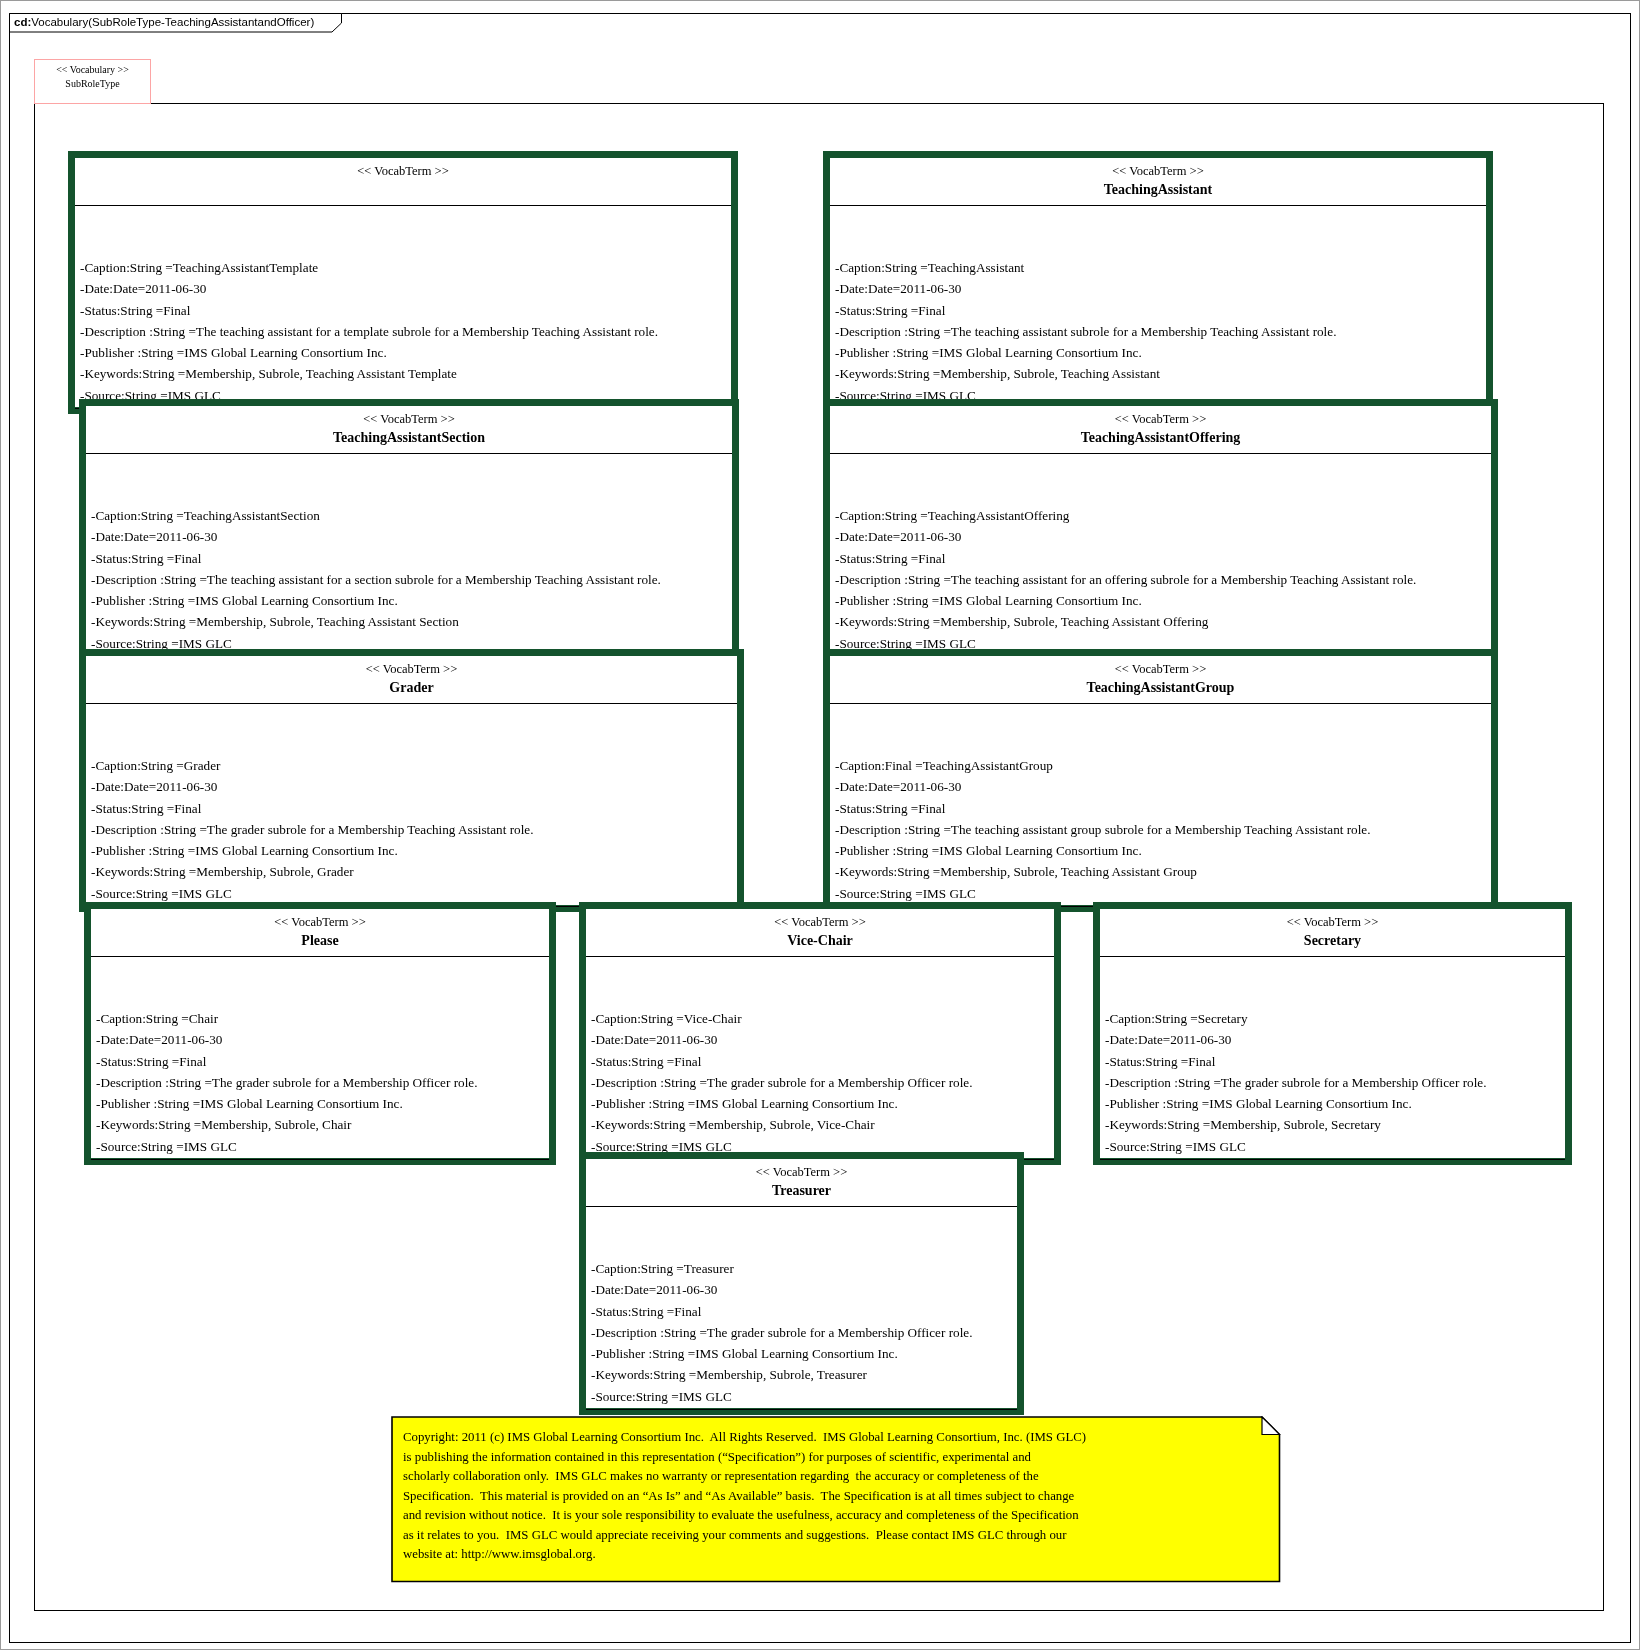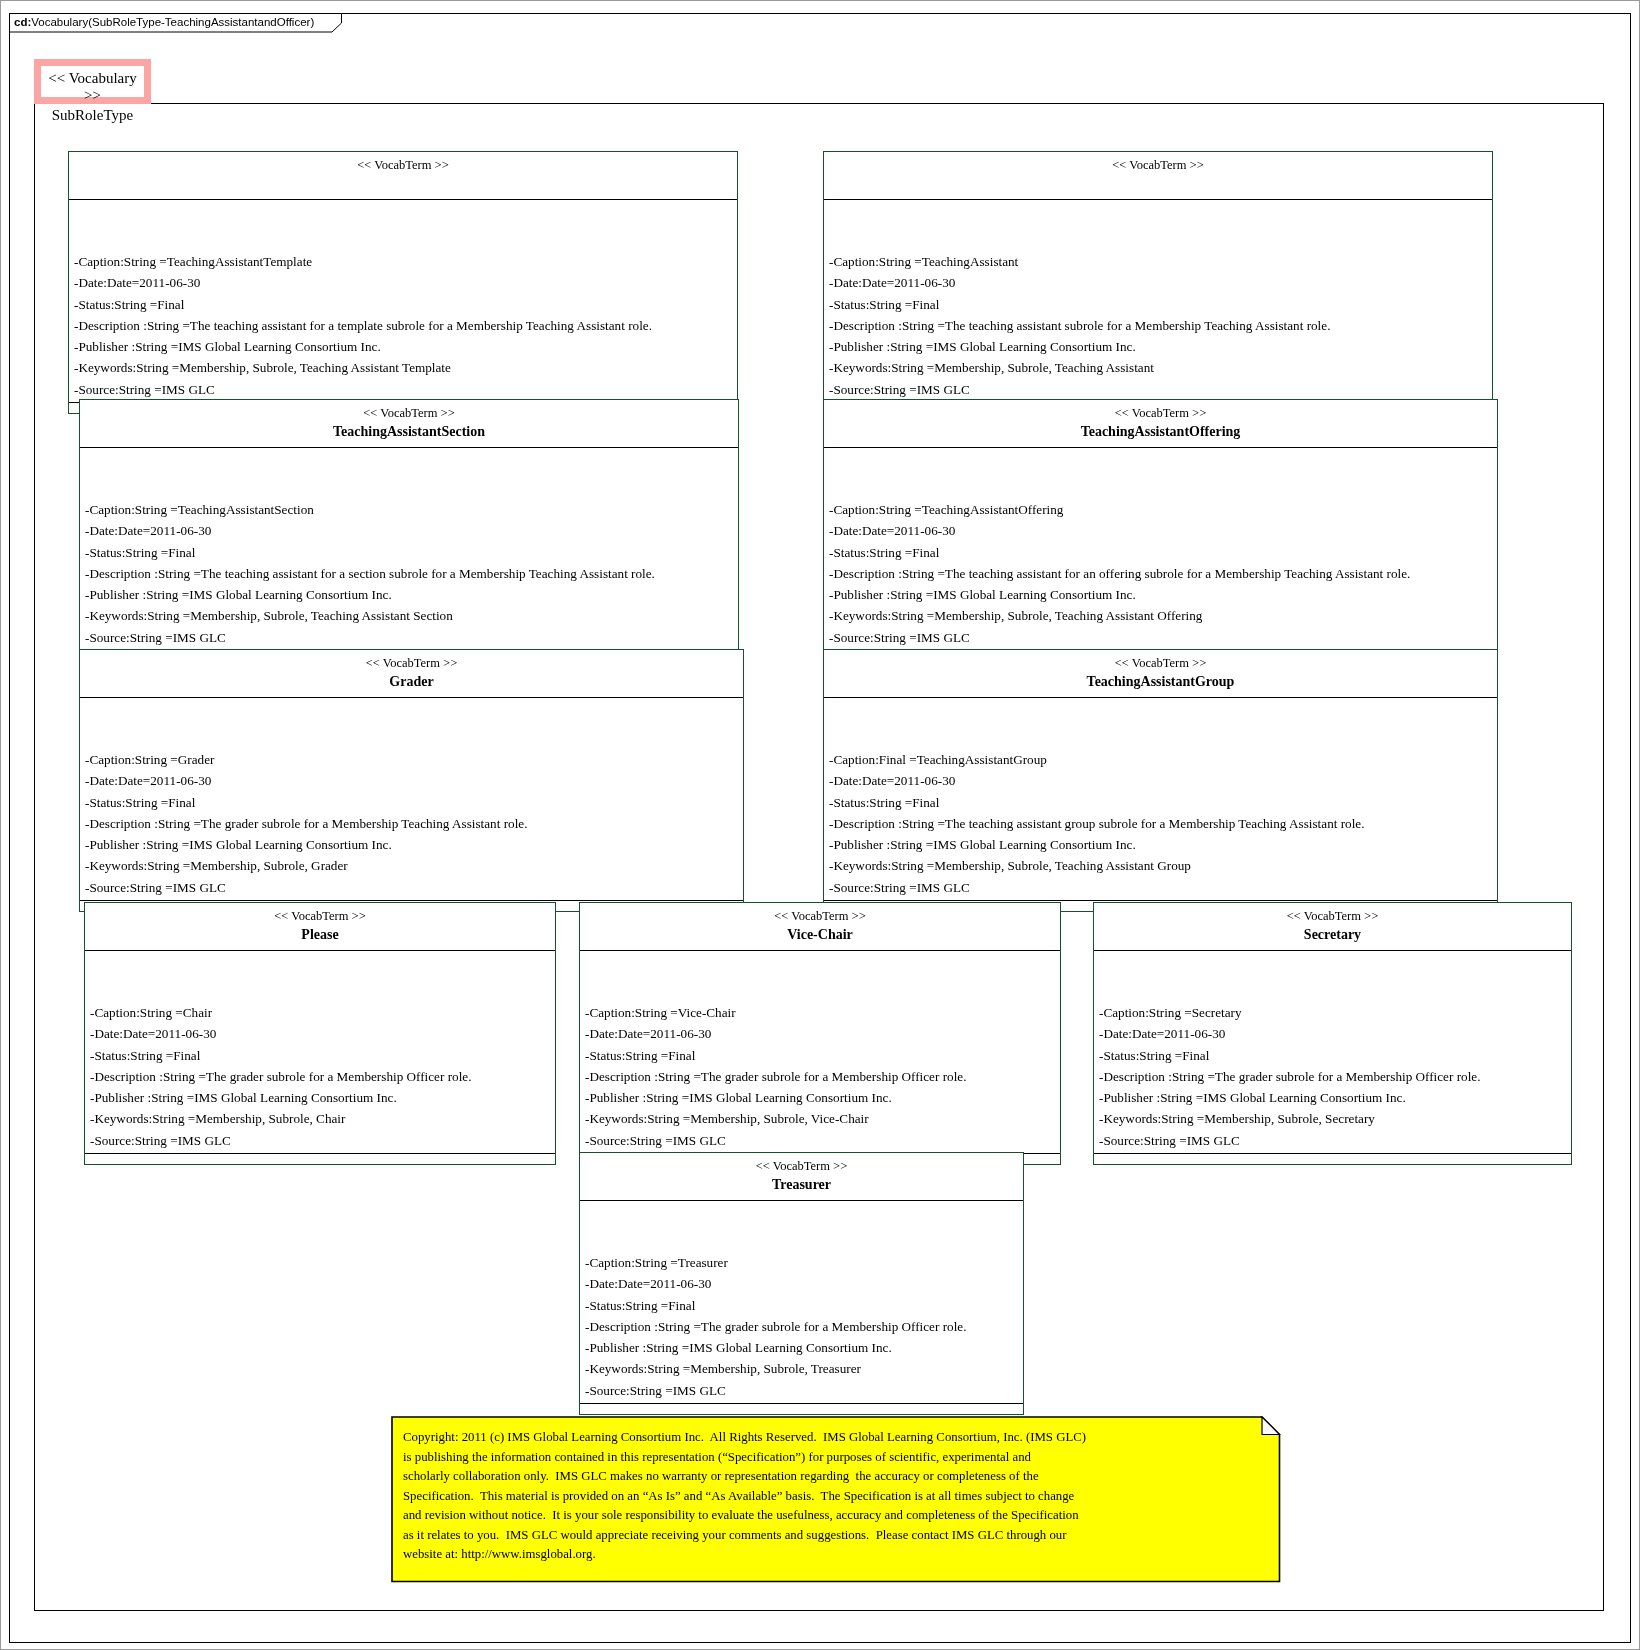--- a/index.html
+++ b/index.html
@@ -24,36 +24,36 @@
   .frame-tab { position: absolute; left: 8px; top: 12px; width: 334px; height: 20px; }
   .frame-tab-text {
     position: absolute; left: 13px; top: 13px; width: 330px; height: 18px;
     font-family: "Liberation Sans", sans-serif;
     font-size: 11.5px; line-height: 17px; white-space: nowrap;
   }
   .frame-tab-text b { margin-right: 0; }
   .package-tab {
     position: absolute; left: 33px; top: 58px;
     width: 117px; height: 45px;
-    border: 7px solid #fca5a5; background: #fff;
+    border: 1px solid #fca5a5; background: #fff;
     box-sizing: border-box; text-align: center;
-    font-size: 15px;
+    font-size: 10px;
   }
   .package-stereotype { padding-top: 4px; }
   .package-name { padding-top: 3px; }
   .package-body {
     position: absolute; left: 33px; top: 102px;
     width: 1570px; height: 1508px;
     border: 1px solid #000; box-sizing: border-box;
     background: #fff;
   }
   .vocab-box {
     position: absolute;
     height: 263px;
-    border: 1px solid #14532d;
+    border: 7px solid #14532d;
     background: #fff;
     box-sizing: border-box;
     display: flex;
     flex-direction: column;
   }
   .vb-title { height: 47px; border-bottom: 1px solid #000; text-align: center; flex: 0 0 auto; }
   .vb-stereotype { padding-top: 6px; font-size: 12.5px; }
   .vb-name { padding-top: 3px; font-size: 14px; font-weight: bold; }
   .vb-attrs {
     height: 155px; flex: 0 0 auto;
@@ -113,20 +113,21 @@
           <div class="vb-attr-line">-Description :String =The teaching assistant for a template subrole for a Membership Teaching Assistant role.</div>
           <div class="vb-attr-line">-Publisher :String =IMS Global Learning Consortium Inc.</div>
           <div class="vb-attr-line">-Keywords:String =Membership, Subrole, Teaching Assistant Template</div>
           <div class="vb-attr-line">-Source:String =IMS GLC</div>
         </div>
     <div class="vb-empty"></div>
   </div>
       <div class="vocab-box" style="left: 822px; top: 150px; width: 670px;">
     <div class="vb-title">
       <div class="vb-stereotype">&lt;&lt; VocabTerm &gt;&gt;</div>
+      <div class="vb-name">TeachingAssistant</div>
     </div>
     <div class="vb-attrs">
           <div class="vb-attr-line">-Caption:String =TeachingAssistant</div>
           <div class="vb-attr-line">-Date:Date=2011-06-30</div>
           <div class="vb-attr-line">-Status:String =Final</div>
           <div class="vb-attr-line">-Description :String =The teaching assistant subrole for a Membership Teaching Assistant role.</div>
           <div class="vb-attr-line">-Publisher :String =IMS Global Learning Consortium Inc.</div>
           <div class="vb-attr-line">-Keywords:String =Membership, Subrole, Teaching Assistant</div>
           <div class="vb-attr-line">-Source:String =IMS GLC</div>
         </div>

